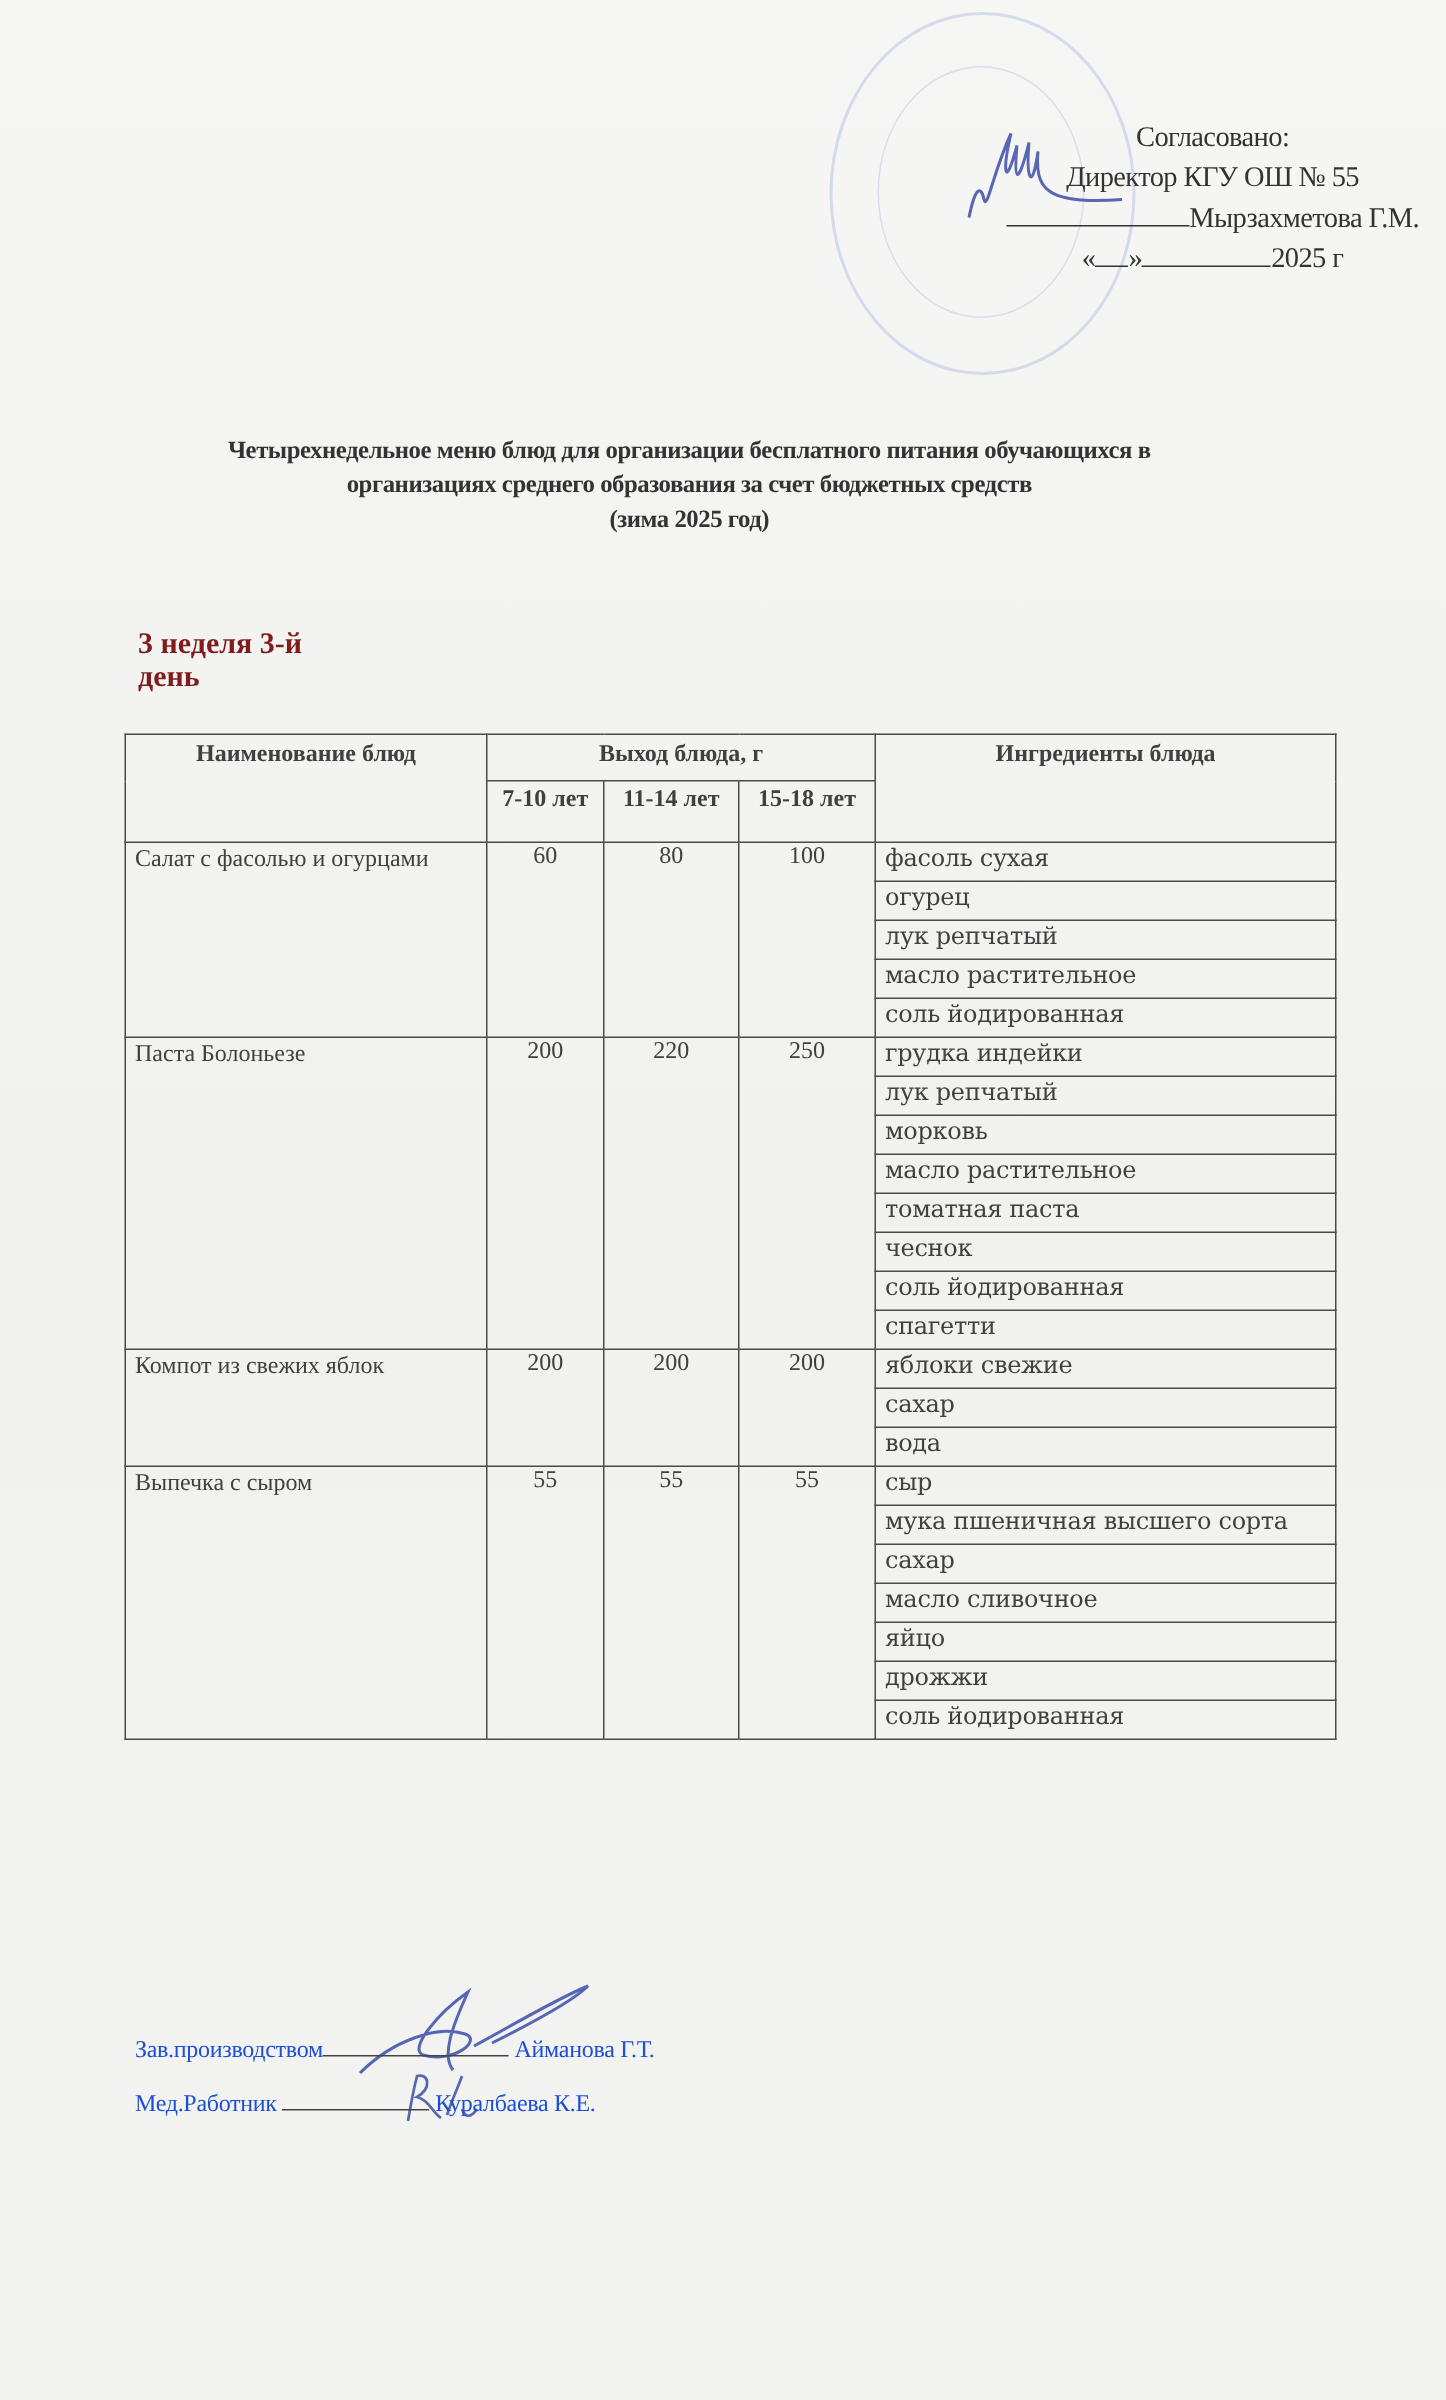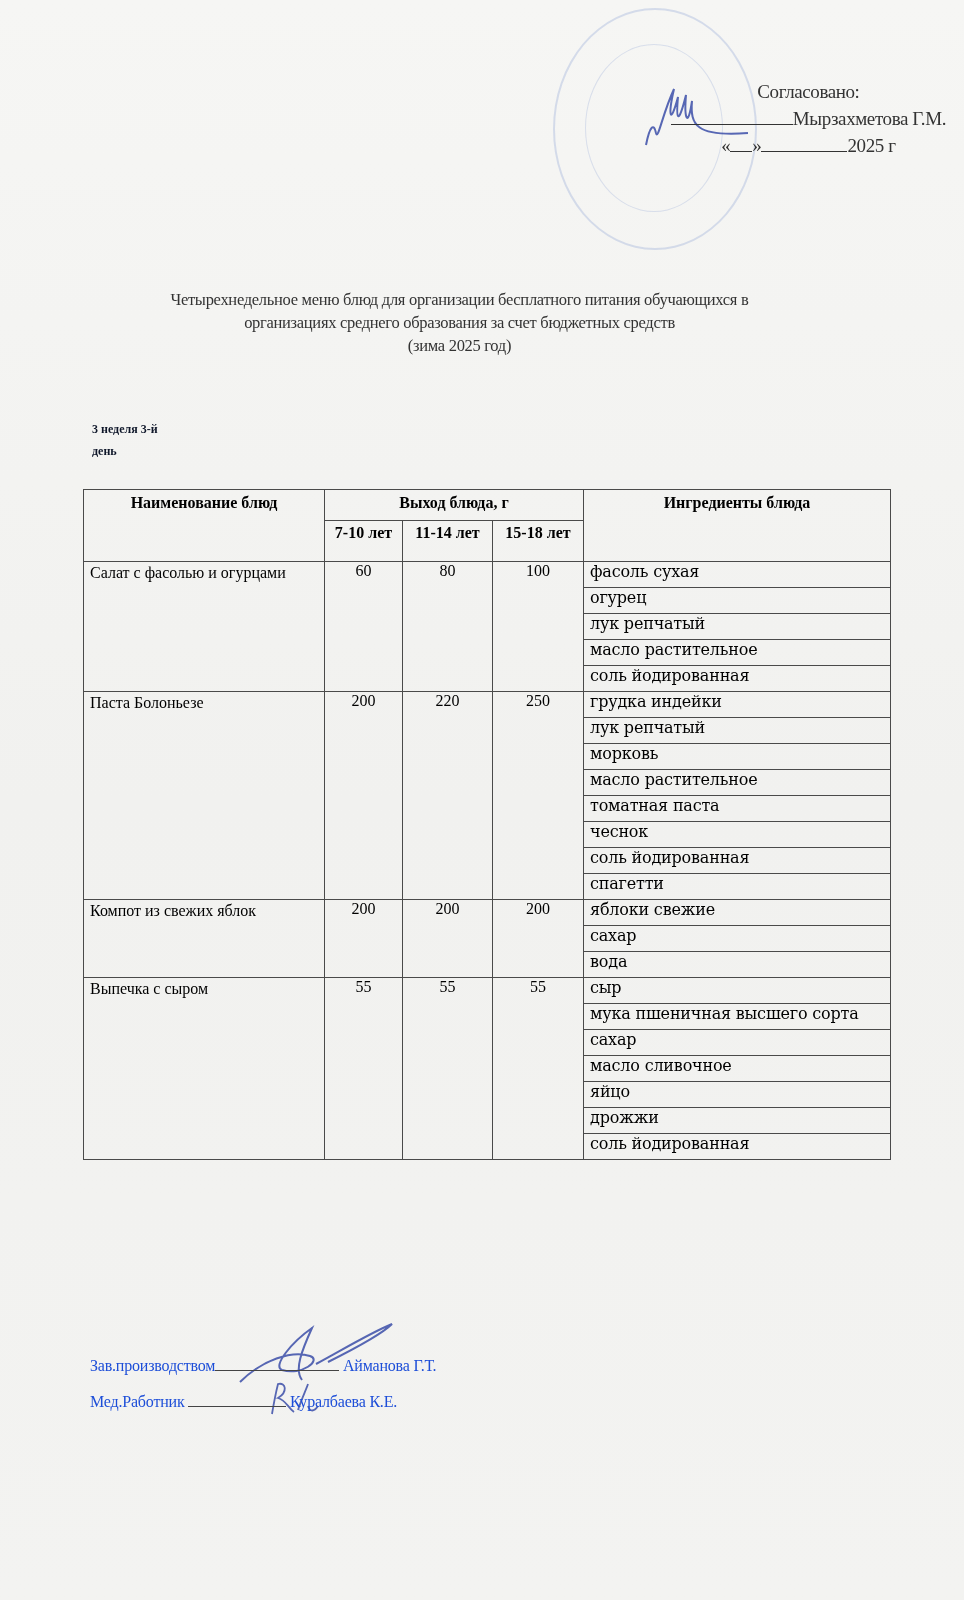--- a/index.html
+++ b/index.html
@@ -26,29 +26,29 @@
   .approval {
     position: absolute; right: 18px; top: 78px; text-align: center;
     font-size: 19px; line-height: 27px; font-stretch: condensed; letter-spacing: -0.4px;
     color: #333;
   }
   .approval .u { display: inline-block; border-bottom: 1px solid #333; height: 18px; vertical-align: baseline; }
   .sig-dir { position: absolute; left: 640px; top: 75px; }
   
   .title {
     position: absolute; left: 0; width: 919px; top: 288px; text-align: center;
-    font-weight: normal; font-size: 16.5px; line-height: 23px; letter-spacing: -0.3px; color: #333;
+    font-weight: bold; font-size: 16.5px; line-height: 23px; letter-spacing: -0.3px; color: #333;
   }
   .week {
-    position: absolute; left: 92px; top: 418px; font-weight: bold; font-size: 12px; line-height: 22px; color: #0f172a;
+    position: absolute; left: 92px; top: 418px; font-weight: bold; font-size: 20px; line-height: 22px; color: #7f1d1d;
   }
   
   table.menu {
     position: absolute; left: 83px; top: 489px; width: 807px;
-    border-collapse: collapse; table-layout: fixed; font-size: 16px; color: #000000;
+    border-collapse: collapse; table-layout: fixed; font-size: 16px; color: #404040;
   }
   table.menu td, table.menu th {
     border: 1.2px solid #4a4a4a; padding: 0 6px; vertical-align: top;
   }
   table.menu th { font-weight: bold; text-align: center; }
   .th-name { text-align: center !important; height: 30px; padding-top: 4px !important; }
   .th-yield { height: 26px; padding-top: 4px !important; }
   .th-ingr { text-align: center !important; padding-top: 4px !important; }
   .th-age { height: 38px; line-height: 20px; padding-top: 2px !important; }
   td.num { text-align: center; padding-right: 34px; padding-top: 3px; }
@@ -65,20 +65,21 @@
 <div class="paper"></div>
 
 <div class="stamp"></div>
 
 <svg class="sig sig-dir" width="110" height="80" viewBox="0 0 110 80">
   <path d="M6 70 C10 50 14 48 16 58 C18 66 22 40 34 14 C28 40 30 52 38 22 C36 44 38 52 46 20 C44 44 48 54 52 26 C50 50 56 62 108 58" fill="none" stroke="#3b4ea8" stroke-width="2" opacity="0.85"></path>
 </svg>
 
 <div class="approval">
   <div>Согласовано:</div>
+  <div>Директор КГУ ОШ № 55</div>
   <div>
     <span class="u" style="width:122px"></span><span>Мырзахметова Г.М.</span>
   </div>
   <div>
     <span>«</span><span class="u" style="width:22px"></span><span>»</span><span class="u" style="width:86px"></span><span>2025 г</span>
   </div>
 </div>
 
 <div class="title">
   <div>Четырехнедельное меню блюд для организации бесплатного питания обучающихся в</div>

